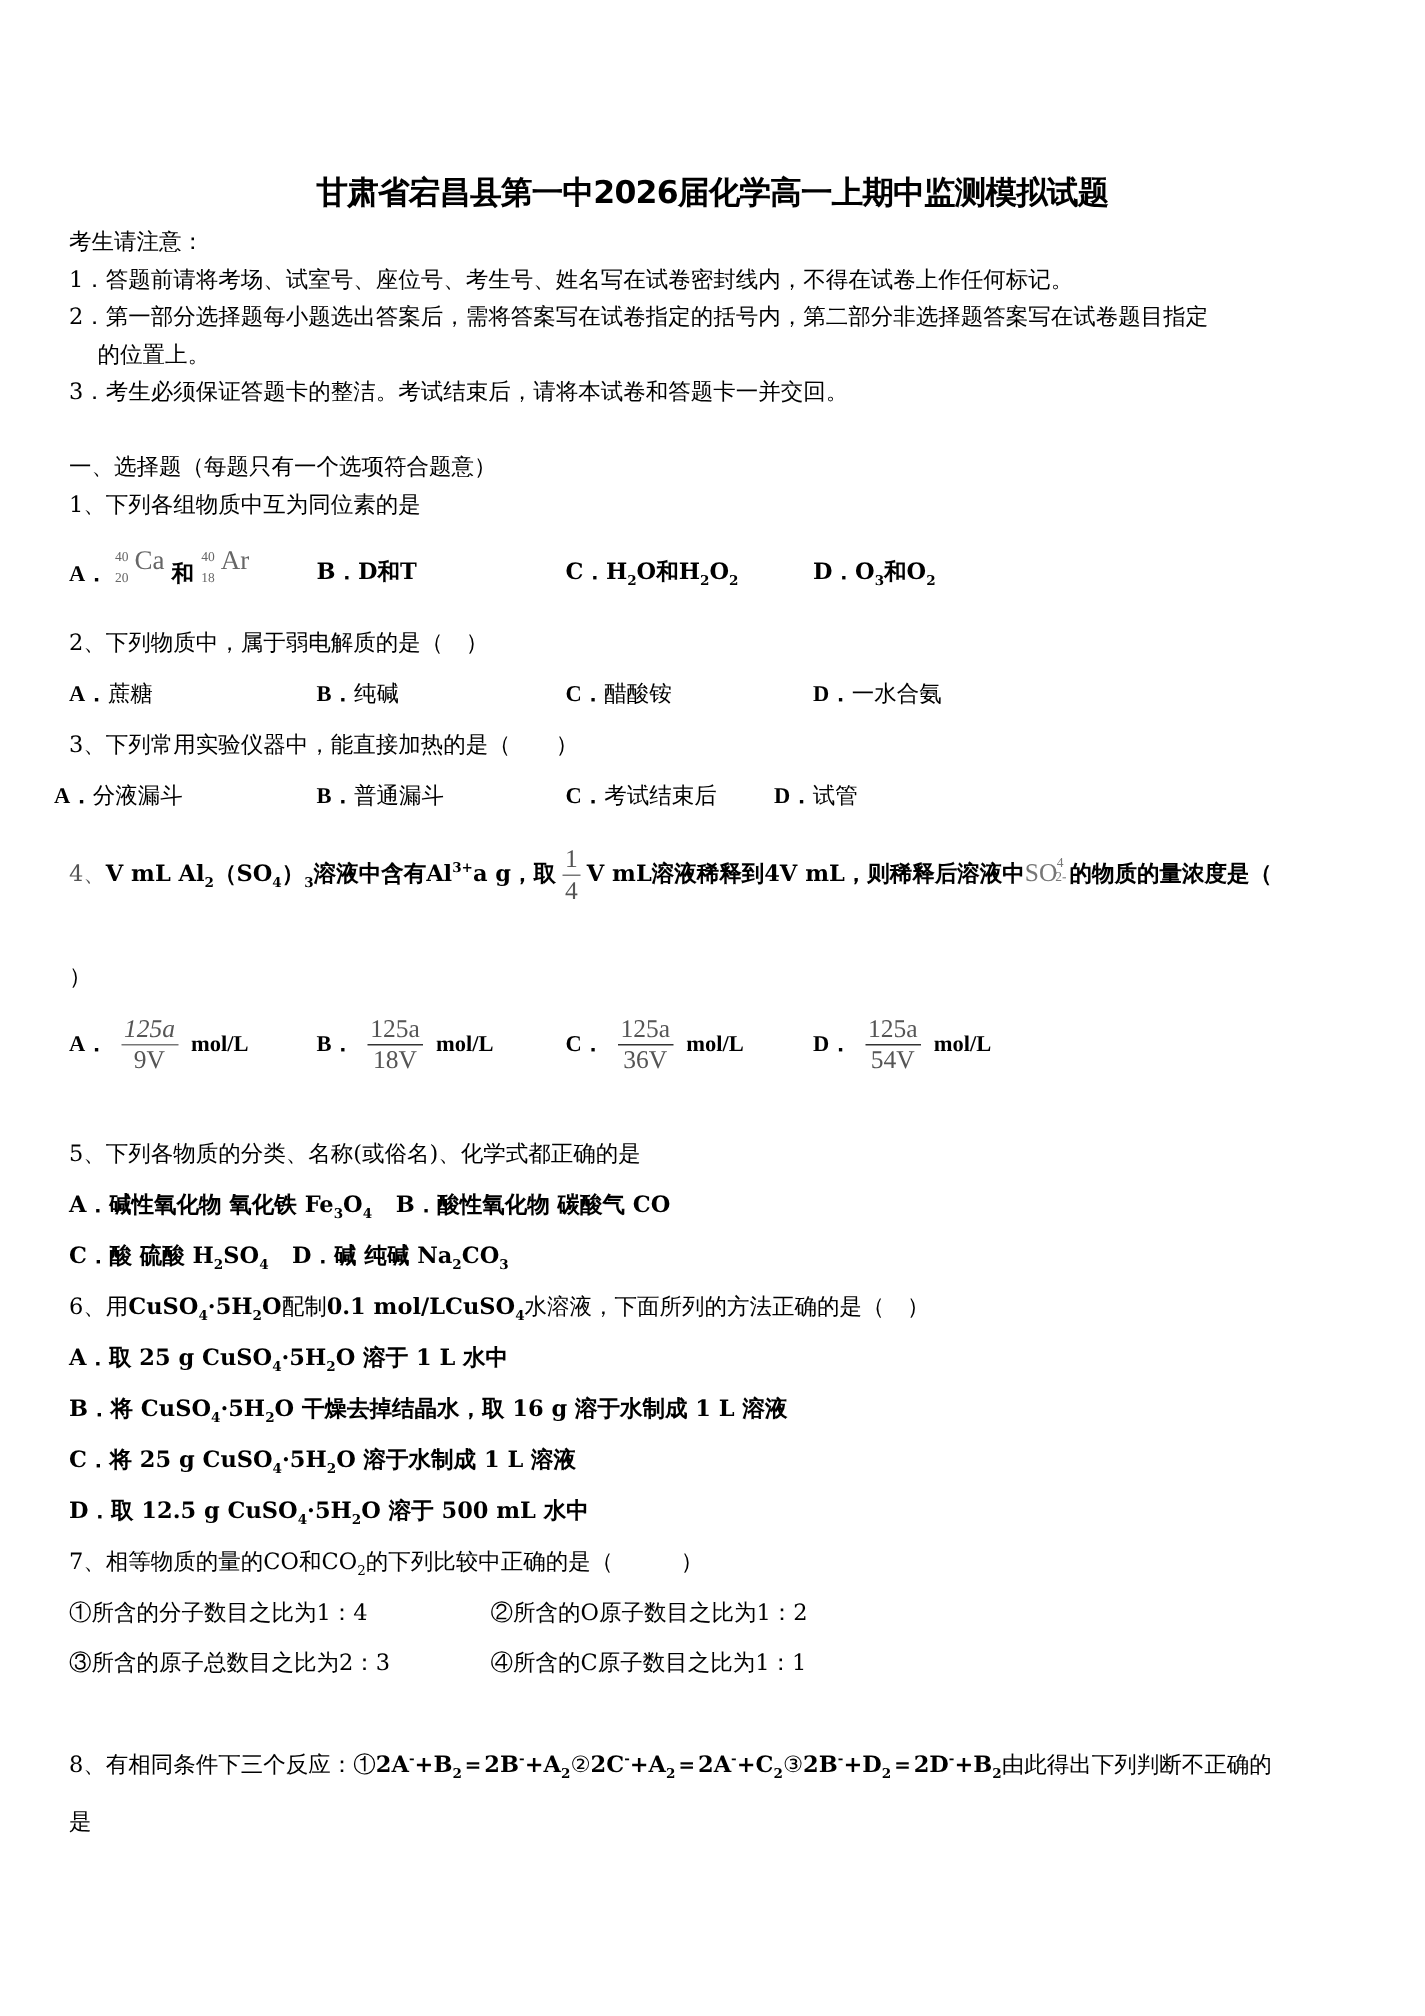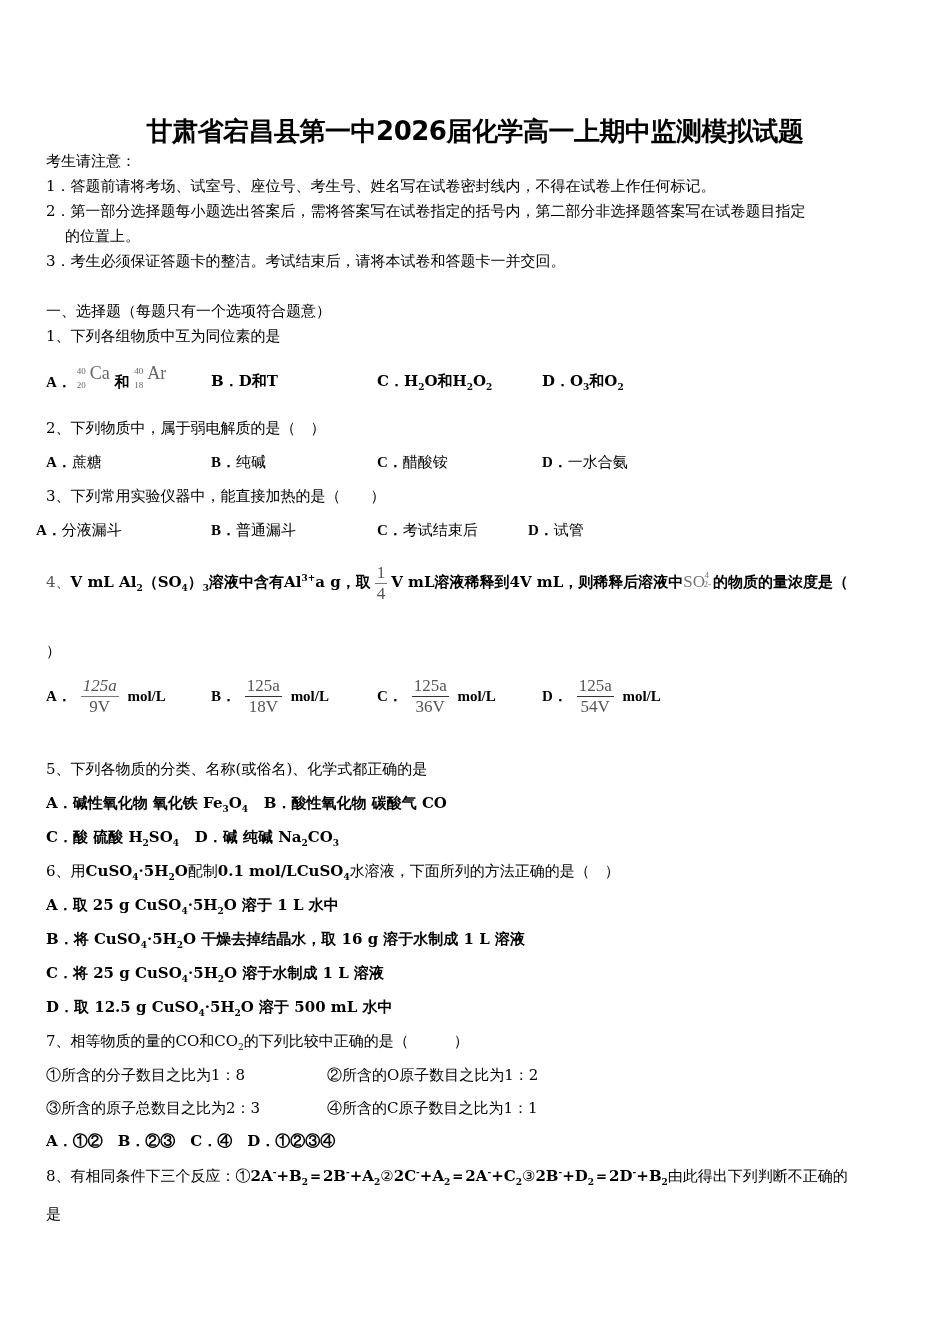--- a/index.html
+++ b/index.html
@@ -1,21 +1,21 @@
 <!DOCTYPE html>
 <html><head>
 <meta charset="utf-8">
 <style>
   html, body { margin: 0; padding: 0; background: #ffffff; }
   body { width: 950px; height: 1344px; position: relative; overflow: hidden;
          font-family: "DejaVu Serif", "Liberation Serif", serif; color: #000; }
   .page { position: absolute; left: 0; top: 0; width: 950px; height: 1344px; }
   .ln { position: absolute; left: 46px; font-size: 15px; line-height: 18px; white-space: nowrap; }
   .title { position: absolute; top: 114px; left: 0; width: 950px; text-align: center;
-           font-family: "DejaVu Sans", "Liberation Sans", sans-serif; font-weight: bold; font-size: 26px; letter-spacing: -0.5px; }
+           font-family: "DejaVu Sans", "Liberation Sans", sans-serif; font-weight: bold; font-size: 21px; letter-spacing: -0.5px; }
   .b { font-weight: bold; }
   .gray { color: #555; }
   .opt { position: absolute; font-size: 15px; line-height: 18px; white-space: nowrap; }
   .lt { font-weight: bold; font-family: "Liberation Serif", serif; }
   sub, sup { font-size: 9px; line-height: 0; }
   .iso { display: inline-block; position: relative; color: #666; font-family: "Liberation Serif", serif; }
   .iso .mass { position: absolute; left: 0; top: -10px; font-size: 9px; }
   .iso .num  { position: absolute; left: 0; top: 4px; font-size: 9px; }
   .iso .sym  { padding-left: 13px; font-size: 18px; }
   .frac { display: inline-block; vertical-align: middle; text-align: center; color: #555;
@@ -70,21 +70,21 @@
   <div class="ln" style="top:419px;">2、下列物质中，属于弱电解质的是（　）</div>
   <div class="opt" style="top:453px; left:46px;"><span class="lt">A．</span><span>蔗糖</span></div>
   <div class="opt" style="top:453px; left:211px;"><span class="lt">B．</span><span>纯碱</span></div>
   <div class="opt" style="top:453px; left:377px;"><span class="lt">C．</span><span>醋酸铵</span></div>
   <div class="opt" style="top:453px; left:542px;"><span class="lt">D．</span><span>一水合氨</span></div>
 
   <div class="ln" style="top:487px;">3、下列常用实验仪器中，能直接加热的是（　　）</div>
   <div class="opt" style="top:521px; left:36px;"><span class="lt">A．</span><span>分液漏斗</span></div>
   <div class="opt" style="top:521px; left:211px;"><span class="lt">B．</span><span>普通漏斗</span></div>
   <div class="opt" style="top:521px; left:377px;"><span class="lt">C．</span><span>考试结束后</span></div>
-  <div class="opt" style="top:521px; left:528px;"><span class="lt">D．</span><span>试管</span></div>
+  <div class="opt" style="top:521px; left:516px;"><span class="lt">D．</span><span>试管</span></div>
 
   <div class="ln" style="top:562px; line-height:40px;">
     <span class="gray">4、</span><span class="b">V mL Al</span><sub class="b">2</sub><span class="b">（SO</span><sub class="b">4</sub><span class="b">）</span><sub class="b">3</sub><span class="b">溶液中含有Al</span><sup class="b">3+</sup><span class="b">a g，取</span><span class="frac"><span class="n">1</span><span class="bar"></span><span class="d">4</span></span><span class="b">V mL溶液稀释到4V mL，则稀释后溶液中</span><span class="ion"><span>SO</span><span class="ch">2-</span><span class="sb">4</span></span><span style="margin-left:8px;" class="b">的物质的量浓度是（</span>
   </div>
   <div class="ln" style="top:642px;">）</div>
 
   <div class="opt" style="top:676px; left:46px;">
     <span class="lt">A．</span>
     <span class="frac"><span class="n" style="font-style:italic;">125a</span><span class="bar"></span><span class="d">9V</span></span>
     <span class="lt">mol/L</span>
@@ -117,24 +117,23 @@
     <span>6、用</span><span class="b">CuSO</span><sub class="b">4</sub><span class="b">·5H</span><sub class="b">2</sub><span class="b">O</span><span>配制</span><span class="b">0.1 mol/LCuSO</span><sub class="b">4</sub><span>水溶液，下面所列的方法正确的是（　）</span>
   </div>
   <div class="ln b" style="top:896px;"><span>A．</span><span>取 25 g CuSO</span><sub>4</sub><span>·5H</span><sub>2</sub><span>O 溶于 1 L 水中</span></div>
   <div class="ln b" style="top:930px;"><span>B．</span><span>将 CuSO</span><sub>4</sub><span>·5H</span><sub>2</sub><span>O 干燥去掉结晶水，取 16 g 溶于水制成 1 L 溶液</span></div>
   <div class="ln b" style="top:964px;"><span>C．</span><span>将 25 g CuSO</span><sub>4</sub><span>·5H</span><sub>2</sub><span>O 溶于水制成 1 L 溶液</span></div>
   <div class="ln b" style="top:998px;"><span>D．</span><span>取 12.5 g CuSO</span><sub>4</sub><span>·5H</span><sub>2</sub><span>O 溶于 500 mL 水中</span></div>
 
   <div class="ln" style="top:1032px;">
     <span>7、相等物质的量的CO和CO</span><sub>2</sub><span>的下列比较中正确的是（　　　）</span>
   </div>
-  <div class="ln" style="top:1066px;">①所含的分子数目之比为1：8</div>
+  <div class="ln" style="top:1066px;">①所含的分子数目之比为1：4</div>
   <div class="ln" style="top:1066px; left:327px;">②所含的O原子数目之比为1：2</div>
   <div class="ln" style="top:1099px;">③所含的原子总数目之比为2：3</div>
   <div class="ln" style="top:1099px; left:327px;">④所含的C原子数目之比为1：1</div>
-  <div class="ln b" style="top:1132px;">A．①②　B．②③　C．④　D．①②③④</div>
 
   <div class="ln" style="top:1167px;">
     <span>8、有相同条件下三个反应：①</span><span class="b"><span>2A</span><sup>-</sup><span>+B</span><sub>2</sub><span>＝2B</span><sup>-</sup><span>+A</span><sub>2</sub></span><span>②</span><span class="b"><span>2C</span><sup>-</sup><span>+A</span><sub>2</sub><span>＝2A</span><sup>-</sup><span>+C</span><sub>2</sub></span><span>③</span><span class="b"><span>2B</span><sup>-</sup><span>+D</span><sub>2</sub><span>＝2D</span><sup>-</sup><span>+B</span><sub>2</sub></span><span>由此得出下列判断不正确的</span>
   </div>
   <div class="ln" style="top:1205px;">是</div>
 
 </div>
 
 </body></html>

